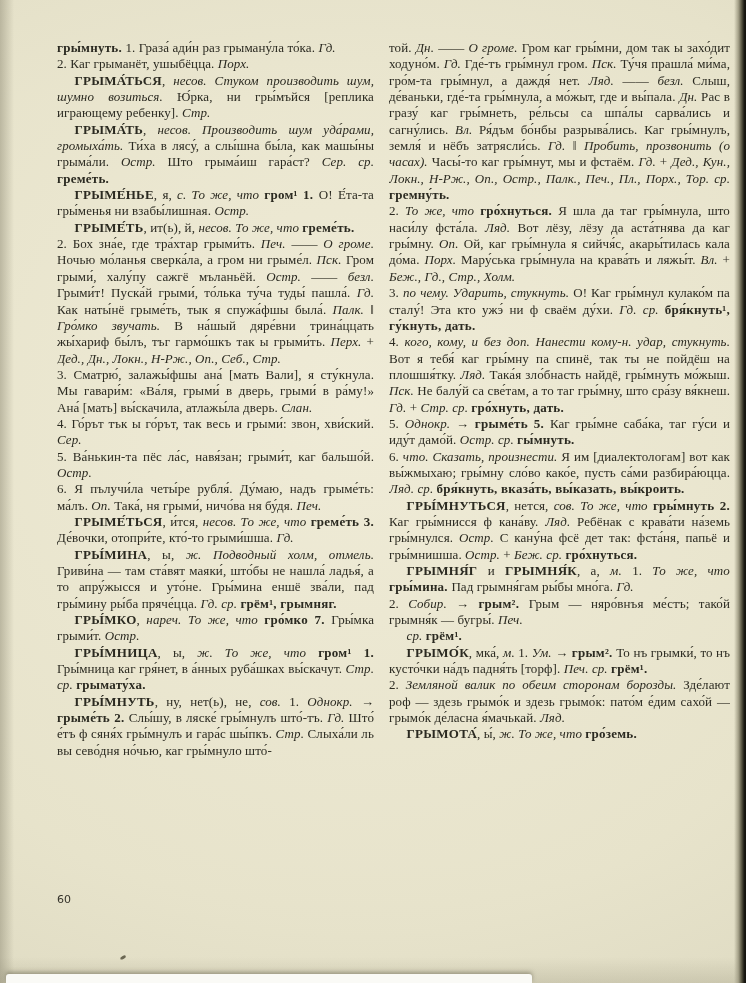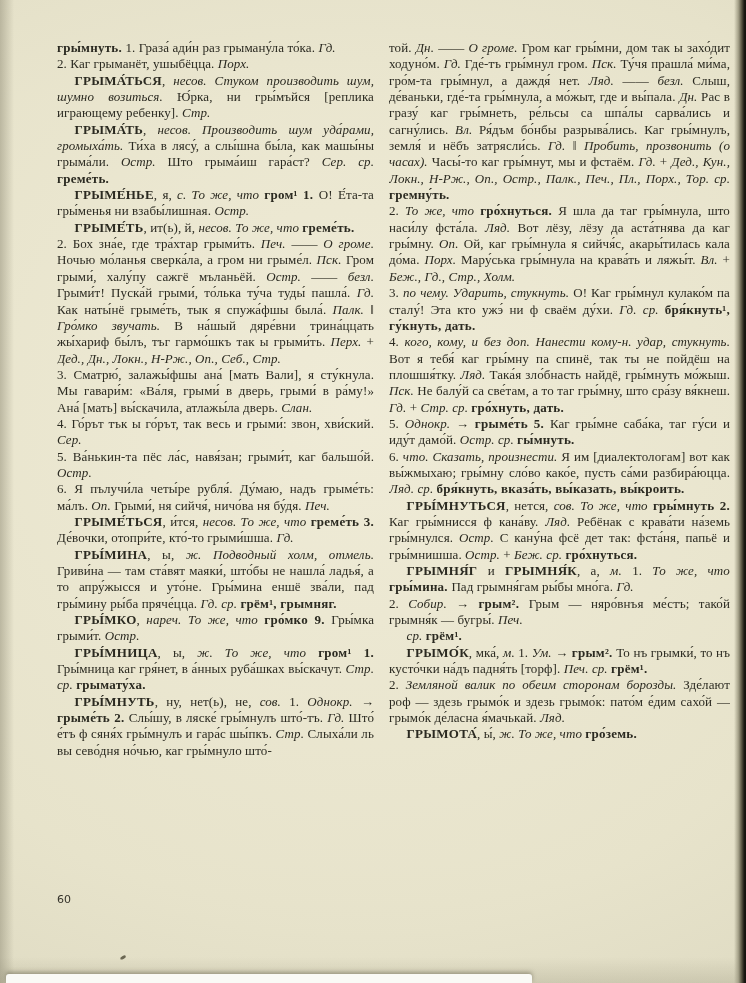--- a/index.html
+++ b/index.html
@@ -52,24 +52,24 @@
       <p class="para"><span class="b">гры́мнуть. </span><span class="n">1. Граза́ ади́н раз грыману́ла то́ка. </span><span class="i">Гд.</span></p>
       <p class="para"><span class="n">2. Каг грыманёт, ушыбёцца. </span><span class="i">Порх.</span></p>
       <p class="para ind"><span class="b">ГРЫМА́ТЬСЯ</span><span class="n">, </span><span class="i">несов. Стуком производить шум, шумно возиться. </span><span class="n">Ю́рка, ни гры́мъйся [реплика играющему ребенку]. </span><span class="i">Стр.</span></p>
       <p class="para ind"><span class="b">ГРЫМА́ТЬ</span><span class="n">, </span><span class="i">несов. Производить шум уда́рами, громыха́ть. </span><span class="n">Ти́ха в лясу́, а слы́шна бы́ла, как машы́ны грыма́ли. </span><span class="i">Остр. </span><span class="n">Што грыма́иш гара́ст? </span><span class="i">Сер. ср. </span><span class="b">греме́ть.</span></p>
       <p class="para ind"><span class="b">ГРЫМЕ́НЬЕ</span><span class="n">, я, </span><span class="i">с. То же, что </span><span class="b">гром¹ 1. </span><span class="n">О! Е́та-та гры́менья ни взабы́лишная. </span><span class="i">Остр.</span></p>
       <p class="para ind"><span class="b">ГРЫМЕ́ТЬ</span><span class="n">, ит(ь), й, </span><span class="i">несов. То же, что </span><span class="b">греме́ть.</span></p>
       <p class="para"><span class="n">2. Бох зна́е, где тра́хтар грыми́ть. </span><span class="i">Печ. </span><span class="n">—— </span><span class="i">О громе. </span><span class="n">Ночью мо́ланья сверка́ла, а гром ни грыме́л. </span><span class="i">Пск. </span><span class="n">Гром грыми́, халу́пу сажгё мъланьёй. </span><span class="i">Остр. </span><span class="n">—— </span><span class="i">безл. </span><span class="n">Грыми́т! Пуска́й грыми́, то́лька ту́ча туды́ пашла́. </span><span class="i">Гд. </span><span class="n">Как наты́нё грыме́ть, тык я спужа́фшы была́. </span><span class="i">Палк. </span><span class="n">‖ </span><span class="i">Гро́мко звучать. </span><span class="n">В на́шый дяре́вни трина́ццать жы́хариф бы́лъ, тъг гармо́шкъ так ы грыми́ть. </span><span class="i">Перх. </span><span class="n">+ </span><span class="i">Дед., Дн., Локн., Н-Рж., Оп., Себ., Стр.</span></p>
       <p class="para"><span class="n">3. Сматрю́, залажы́фшы ана́ [мать Вали], я сту́кнула. Мы гавари́м: «Ва́ля, грыми́ в дверь, грыми́ в ра́му!» Ана́ [мать] вы́скачила, атлажы́ла дверь. </span><span class="i">Слан.</span></p>
       <p class="para"><span class="n">4. Го́рът тък ы го́рът, так весь и грыми́: звон, хви́ский. </span><span class="i">Сер.</span></p>
       <p class="para"><span class="n">5. Ва́нькин-та пёс ла́с, навя́зан; грыми́т, каг бальшо́й. </span><span class="i">Остр.</span></p>
-      <p class="para"><span class="n">6. Я пълучи́ла четы́ре рубля́. Ду́маю, надъ грыме́ть: ма́лъ. </span><span class="i">Оп. </span><span class="n">Грыми́, ня сийчя́, ничо́ва ня бу́дя. </span><span class="i">Печ.</span></p>
+      <p class="para"><span class="n">6. Я пълучи́ла четы́ре рубля́. Ду́маю, надъ грыме́ть: ма́лъ. </span><span class="i">Оп. </span><span class="n">Така́, ня грыми́, ничо́ва ня бу́дя. </span><span class="i">Печ.</span></p>
       <p class="para ind"><span class="b">ГРЫМЕ́ТЬСЯ</span><span class="n">, и́тся, </span><span class="i">несов. То же, что </span><span class="b">греме́ть 3. </span><span class="n">Де́вочки, отопри́те, кто́-то грыми́шша. </span><span class="i">Гд.</span></p>
       <p class="para ind"><span class="b">ГРЫ́МИНА</span><span class="n">, ы, </span><span class="i">ж. Подводный холм, отмель. </span><span class="n">Гриви́на — там ста́вят маяки́, што́бы не нашла́ ладья́, а то апру́жысся и уто́не. Гры́мина еншё зва́ли, пад гры́мину ры́ба пряче́цца. </span><span class="i">Гд. ср. </span><span class="b">грём¹, грымняг.</span></p>
-      <p class="para ind"><span class="b">ГРЫ́МКО</span><span class="n">, </span><span class="i">нареч. То же, что </span><span class="b">гро́мко 9. </span><span class="n">Гры́мка грыми́т. </span><span class="i">Остр.</span></p>
+      <p class="para ind"><span class="b">ГРЫ́МКО</span><span class="n">, </span><span class="i">нареч. То же, что </span><span class="b">гро́мко 7. </span><span class="n">Гры́мка грыми́т. </span><span class="i">Остр.</span></p>
       <p class="para ind"><span class="b">ГРЫ́МНИЦА</span><span class="n">, ы, </span><span class="i">ж. То же, что </span><span class="b">гром¹ 1. </span><span class="n">Гры́мница каг гря́нет, в а́нных руба́шках вы́скачут. </span><span class="i">Стр. ср. </span><span class="b">грымату́ха.</span></p>
       <p class="para ind"><span class="b">ГРЫ́МНУТЬ</span><span class="n">, ну, нет(ь), не, </span><span class="i">сов. </span><span class="n">1. </span><span class="i">Однокр. </span><span class="n">→ </span><span class="b">грыме́ть 2. </span><span class="n">Слы́шу, в ляске́ гры́мнулъ што́-тъ. </span><span class="i">Гд. </span><span class="n">Што́ е́тъ ф сяня́х гры́мнулъ и гара́с шы́пкъ. </span><span class="i">Стр. </span><span class="n">Слыха́ли ль вы сево́дня но́чью, каг гры́мнуло што́-</span></p>
     </div>
   <div class="col col-right">
       <p class="para"><span class="n">той. </span><span class="i">Дн. </span><span class="n">—— </span><span class="i">О громе. </span><span class="n">Гром каг гры́мни, дом так ы захо́дит ходуно́м. </span><span class="i">Гд. </span><span class="n">Где́-тъ гры́мнул гром. </span><span class="i">Пск. </span><span class="n">Ту́чя прашла́ ми́ма, гро́м-та гры́мнул, а даждя́ нет. </span><span class="i">Ляд. </span><span class="n">—— </span><span class="i">безл. </span><span class="n">Слыш, де́ваньки, где́-та гры́мнула, а мо́жыт, где и вы́пала. </span><span class="i">Дн. </span><span class="n">Рас в гразу́ каг гры́мнеть, ре́льсы са шпа́лы сарва́лись и сагну́лись. </span><span class="i">Вл. </span><span class="n">Ря́дъм бо́нбы разрыва́лись. Каг гры́мнулъ, земля́ и нёбъ затрясли́сь. </span><span class="i">Гд. </span><span class="n">‖ </span><span class="i">Пробить, прозвонить (о часах). </span><span class="n">Часы́-то каг гры́мнут, мы и фстаём. </span><span class="i">Гд. </span><span class="n">+ </span><span class="i">Дед., Кун., Локн., Н-Рж., Оп., Остр., Палк., Печ., Пл., Порх., Тор. ср. </span><span class="b">гремну́ть.</span></p>
       <p class="para"><span class="n">2. </span><span class="i">То же, что </span><span class="b">гро́хнуться. </span><span class="n">Я шла да таг гры́мнула, што наси́лу фста́ла. </span><span class="i">Ляд. </span><span class="n">Вот лёзу, лёзу да аста́тнява да каг гры́мну. </span><span class="i">Оп. </span><span class="n">Ой, каг гры́мнула я сийчя́с, акары́тилась кала до́ма. </span><span class="i">Порх. </span><span class="n">Мару́ська гры́мнула на крава́ть и ляжы́т. </span><span class="i">Вл. </span><span class="n">+ </span><span class="i">Беж., Гд., Стр., Холм.</span></p>
       <p class="para"><span class="n">3. </span><span class="i">по чему. Ударить, стукнуть. </span><span class="n">О! Каг гры́мнул кулако́м па сталу́! Эта кто ужэ́ ни ф сваём ду́хи. </span><span class="i">Гд. ср. </span><span class="b">бря́кнуть¹, гу́кнуть, дать.</span></p>
       <p class="para"><span class="n">4. </span><span class="i">кого, кому, и без доп. Нанести кому-н. удар, стукнуть. </span><span class="n">Вот я тебя́ каг гры́мну па спинё, так ты не пойдёш на плошшя́тку. </span><span class="i">Ляд. </span><span class="n">Така́я зло́бнасть найдё, гры́мнуть мо́жыш. </span><span class="i">Пск. </span><span class="n">Не балу́й са све́там, а то таг гры́мну, што сра́зу вя́кнеш. </span><span class="i">Гд. </span><span class="n">+ </span><span class="i">Стр. ср. </span><span class="b">гро́хнуть, дать.</span></p>
       <p class="para"><span class="n">5. </span><span class="i">Однокр. </span><span class="n">→ </span><span class="b">грыме́ть 5. </span><span class="n">Каг гры́мне саба́ка, таг гу́си и иду́т дамо́й. </span><span class="i">Остр. ср. </span><span class="b">гы́мнуть.</span></p>
       <p class="para"><span class="n">6. </span><span class="i">что. Сказать, произнести. </span><span class="n">Я им [диалектологам] вот как вы́жмыхаю; гры́мну сло́во како́е, пусть са́ми разбира́юцца. </span><span class="i">Ляд. ср. </span><span class="b">бря́кнуть, вказа́ть, вы́казать, вы́кроить.</span></p>

